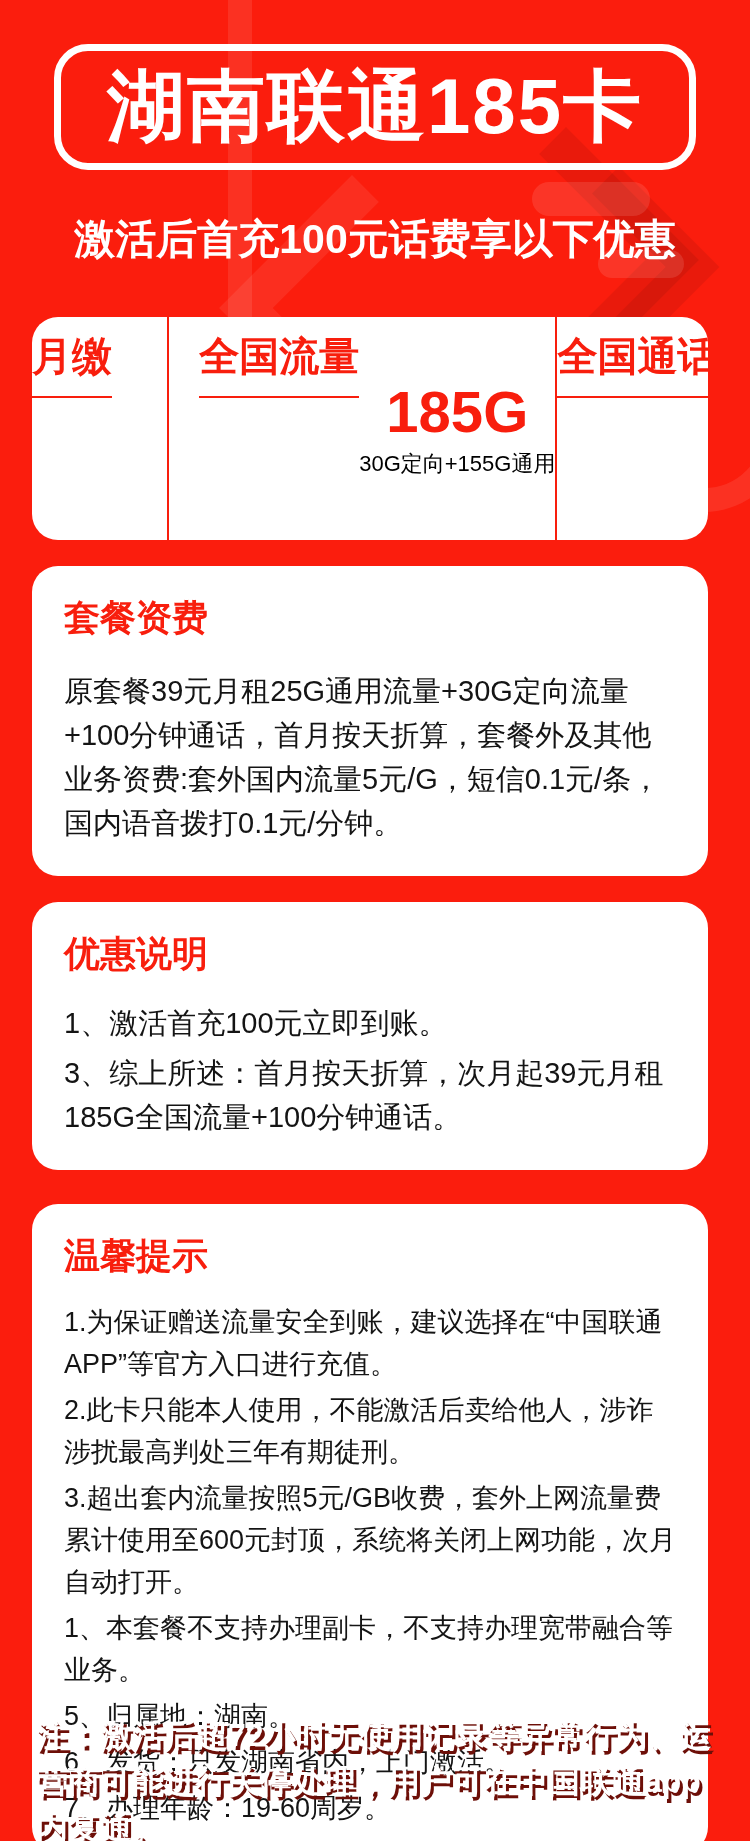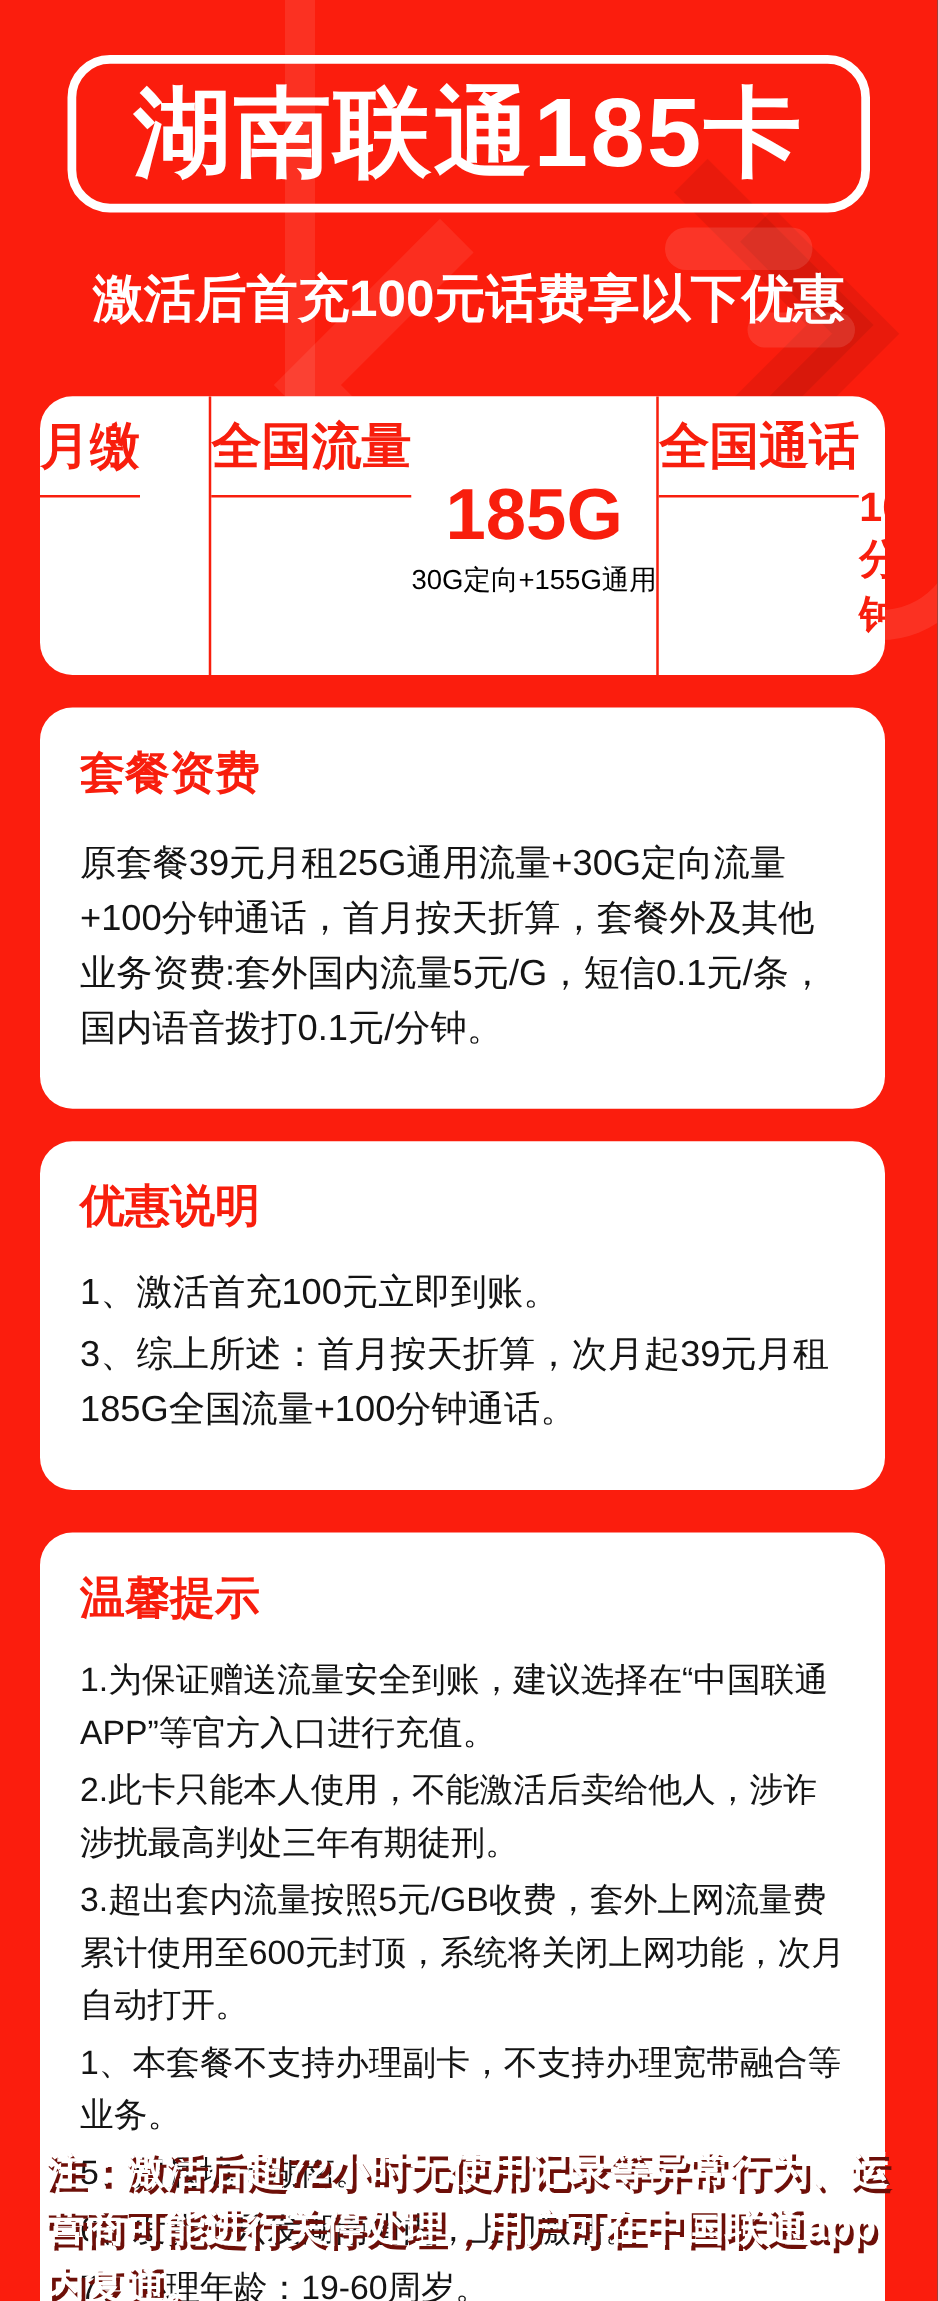--- a/index.html
+++ b/index.html
@@ -36,21 +36,21 @@
     margin-top:42px; text-align:center;
     font-size:41px; font-weight:700; color:#ffffff;
   }
   .plan-card {
     margin:50px 42px 0 32px; height:223px;
     background:#ffffff; border-radius:26px; overflow:hidden;
     display:flex;
   }
   .pcol { display:flex; flex-direction:row; }
   .pcol.c1 { flex:0 0 20%; }
-  .pcol.c2 { flex:0 0 26.3%; }
+  .pcol.c2 { flex:0 0 26.3%;padding-left:30px; }
   .pcol.c3 { flex:0 0 29.7%; }
   .pcol.c4 { flex:1;align-items:flex-end; }
   .pcol + .pcol { border-left:2px solid #f81e0d; }
   .th {
     height:79px; flex:0 0 79px;
     display:flex; align-items:center; justify-content:center;
     border-bottom:2px solid #f81e0d;
     color:#f81e0d; font-weight:700; font-size:40px; white-space:nowrap;
   }
   .td {
@@ -59,21 +59,21 @@
     color:#f81e0d; font-weight:700;
   }
   .v1 { font-size:56px; }
   .v2 { font-size:58px; }
   .v3 { font-size:33px;margin-top:45px; }
   .v4 { font-size:37px; }
   .sub { font-size:22px; font-weight:400; color:#000000; margin-top:4px; white-space:nowrap; }
   .card {
     margin:26px 42px 0 32px;
     background:#ffffff; border-radius:26px;
-    padding:28px 30px 42px 32px;
+    padding:28px 30px 31px 32px;
   }
   .card.c4x { margin-top:34px; padding-bottom:24px; }
   .sec-title { margin:0; color:#f81e0d; font-size:36px; font-weight:700; }
   .sec-body { margin-top:26px; }
   .sec-body p { margin:0; color:#141414; font-size:29px; line-height:44px; }
   .sec-body p + p { margin-top:6px; }
   .c3x .sec-body { margin-top:22px; }
   .c4x .sec-body { margin-top:20px; }
   .c4x .sec-body p { font-size:27px; line-height:42px; }
   .c4x .sec-body p + p { margin-top:4px; }

